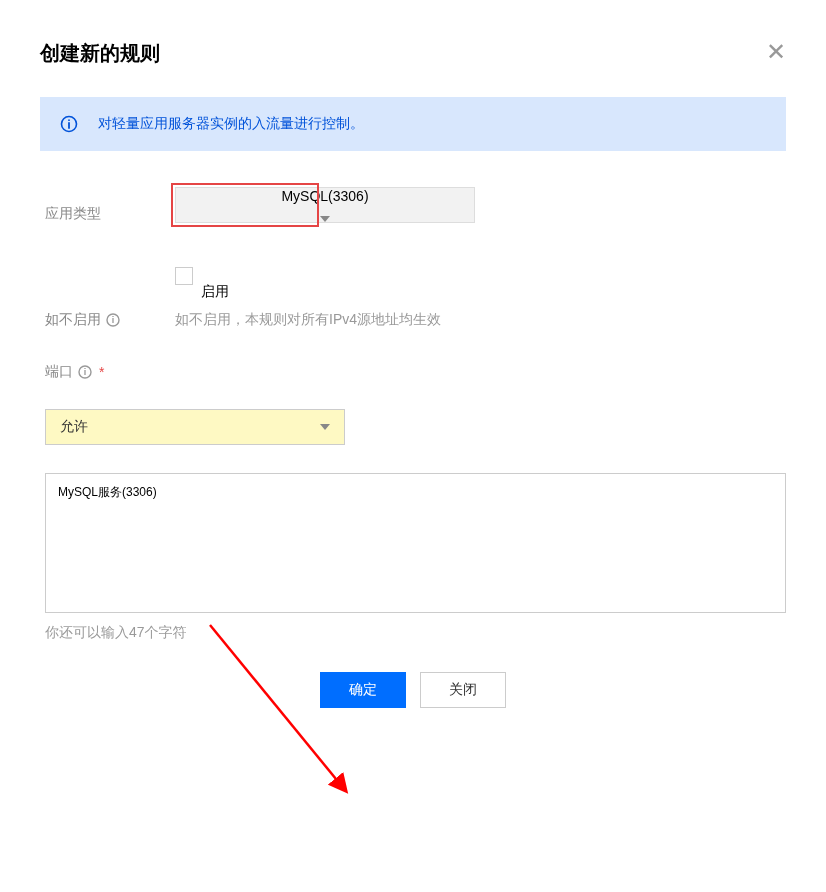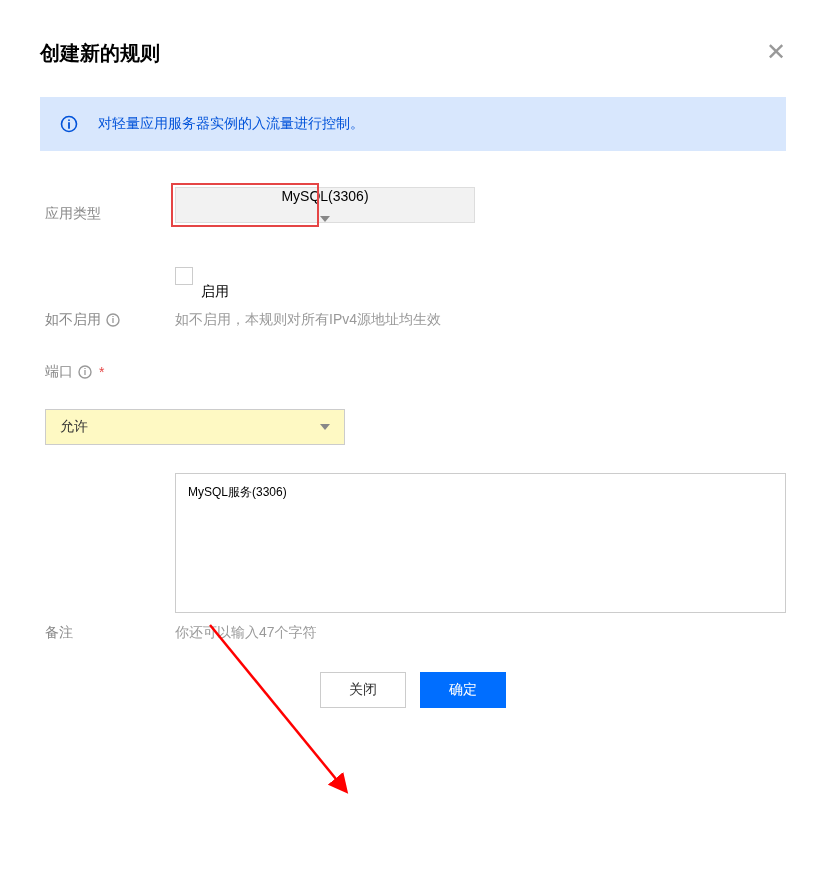--- a/index.html
+++ b/index.html
@@ -285,30 +285,29 @@
   <div class="form-row">
     <div class="form-control-wrap">
       <div class="select-box white">
         <span class="value">允许</span>
         <span class="caret"></span>
       </div>
     </div>
   </div>
 
   <div class="form-row">
-    <div class="form-label">备注</div>
     <div class="form-control-wrap textarea-wrap">
       <textarea class="textarea" style="">MySQL服务(3306)</textarea>
       <div class="char-hint">你还可以输入47个字符</div>
     </div>
   </div>
 
   <div class="button-row">
+    <button class="btn btn-primary">确定</button>
     <button class="btn btn-secondary">关闭</button>
-    <button class="btn btn-primary">确定</button>
   </div>
 
 </div>
 
 <svg class="arrow-svg" width="826" height="892" style="top:0;left:0;">
   <defs>
     <marker id="arrowhead" markerWidth="8" markerHeight="8" refX="6" refY="4" orient="auto">
       <polygon points="0 0, 8 4, 0 8" fill="#ff0000"></polygon>
     </marker>
   </defs>

